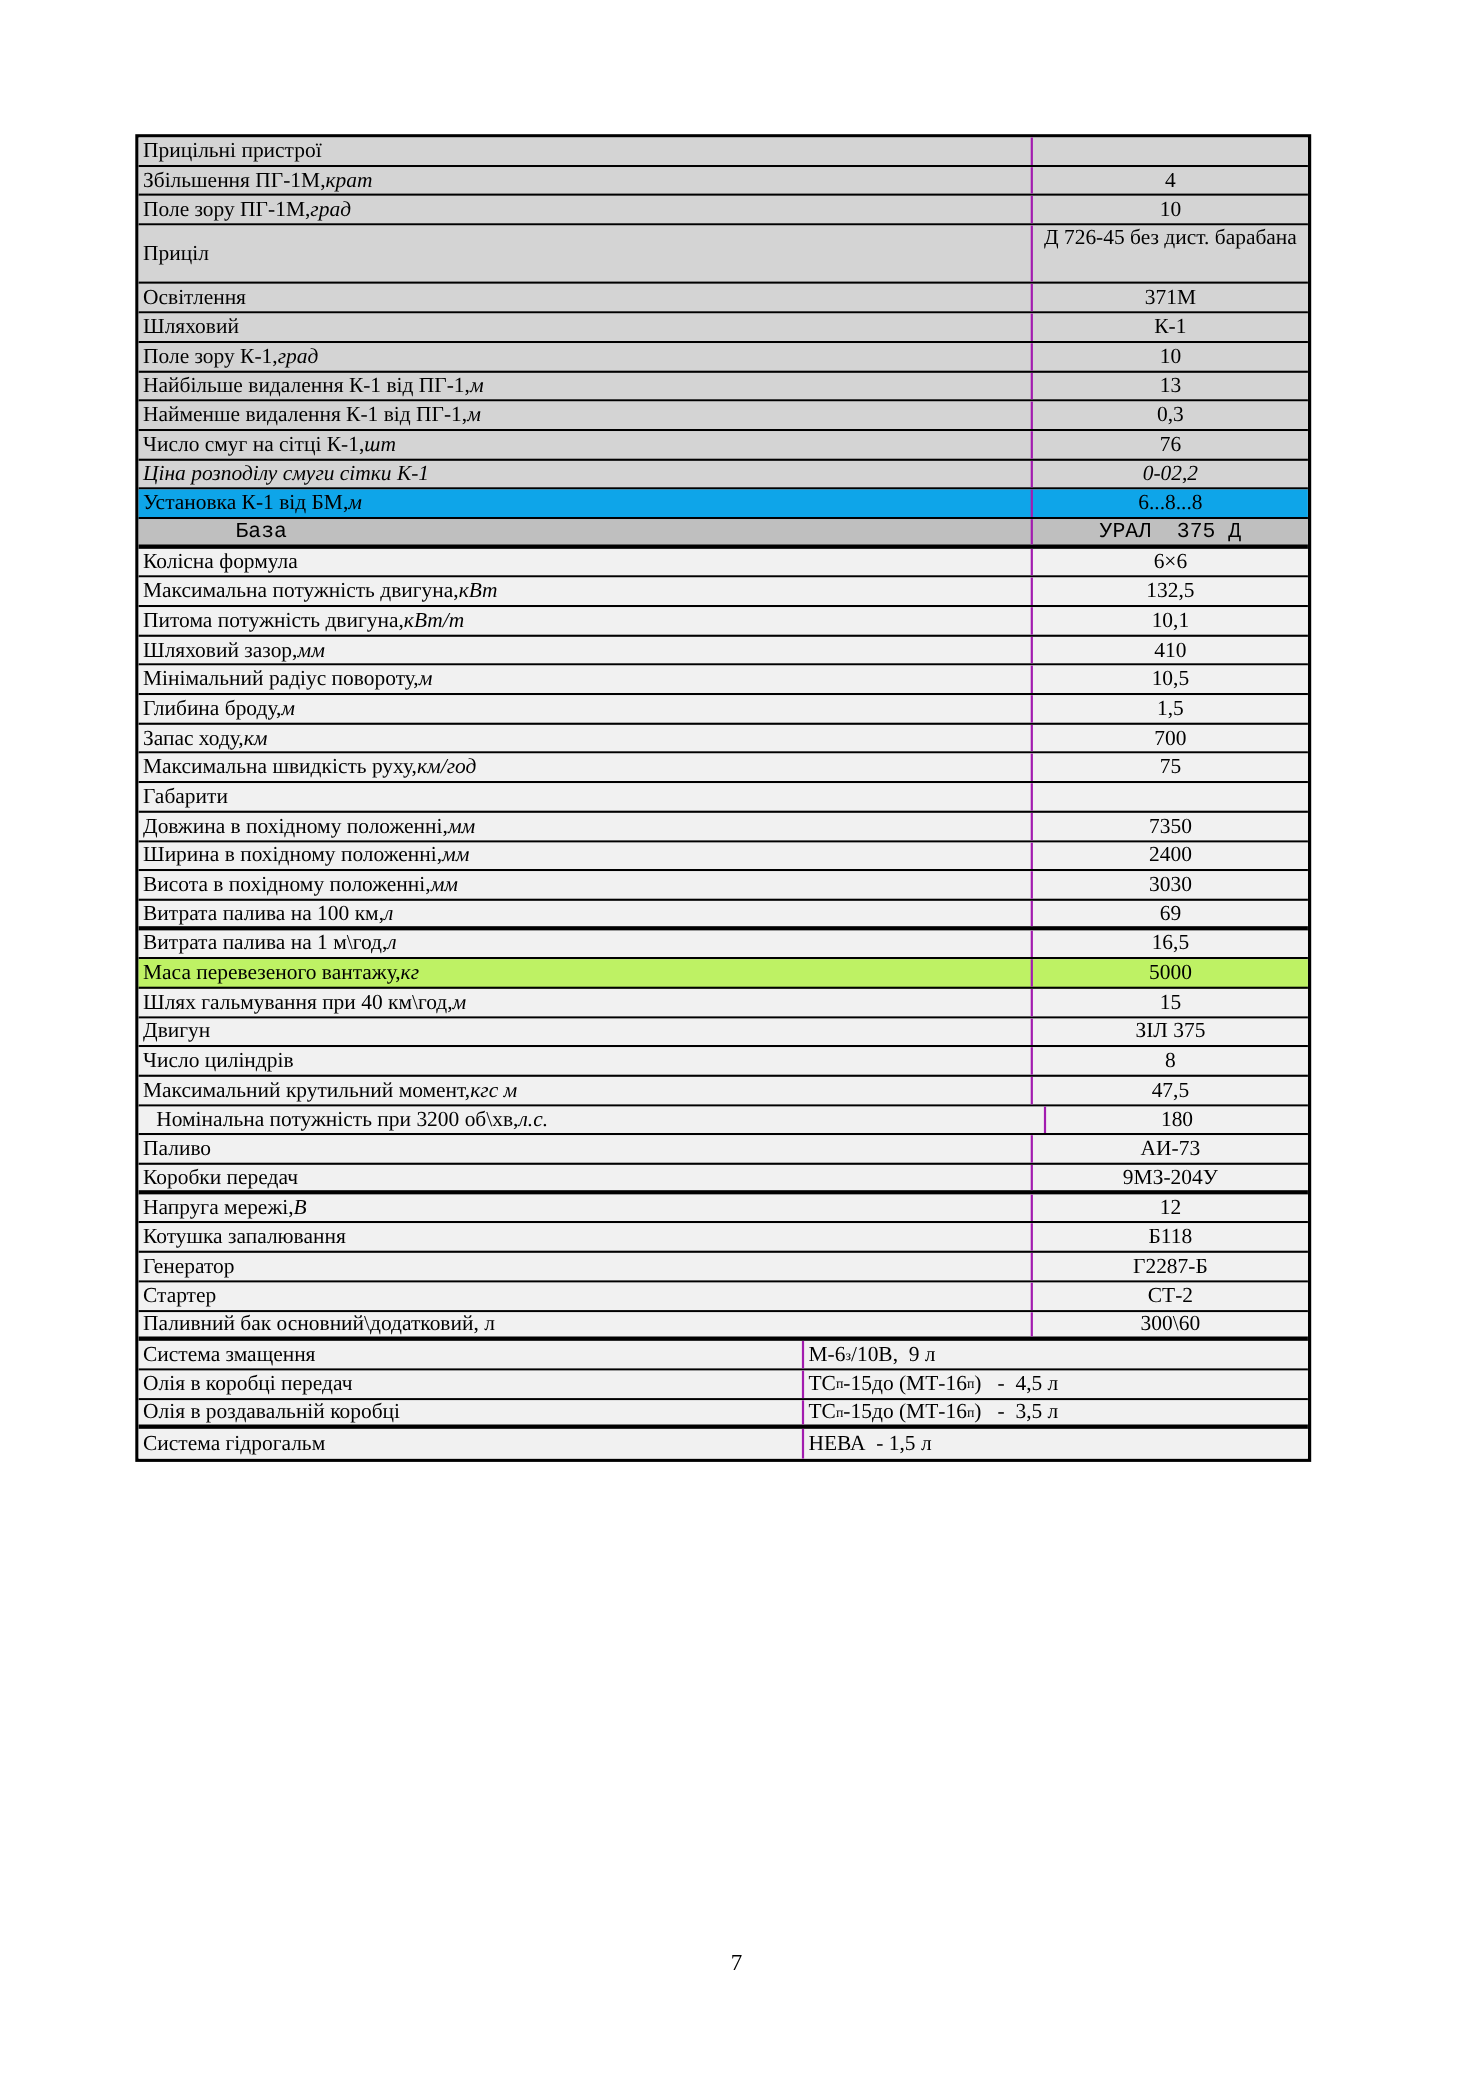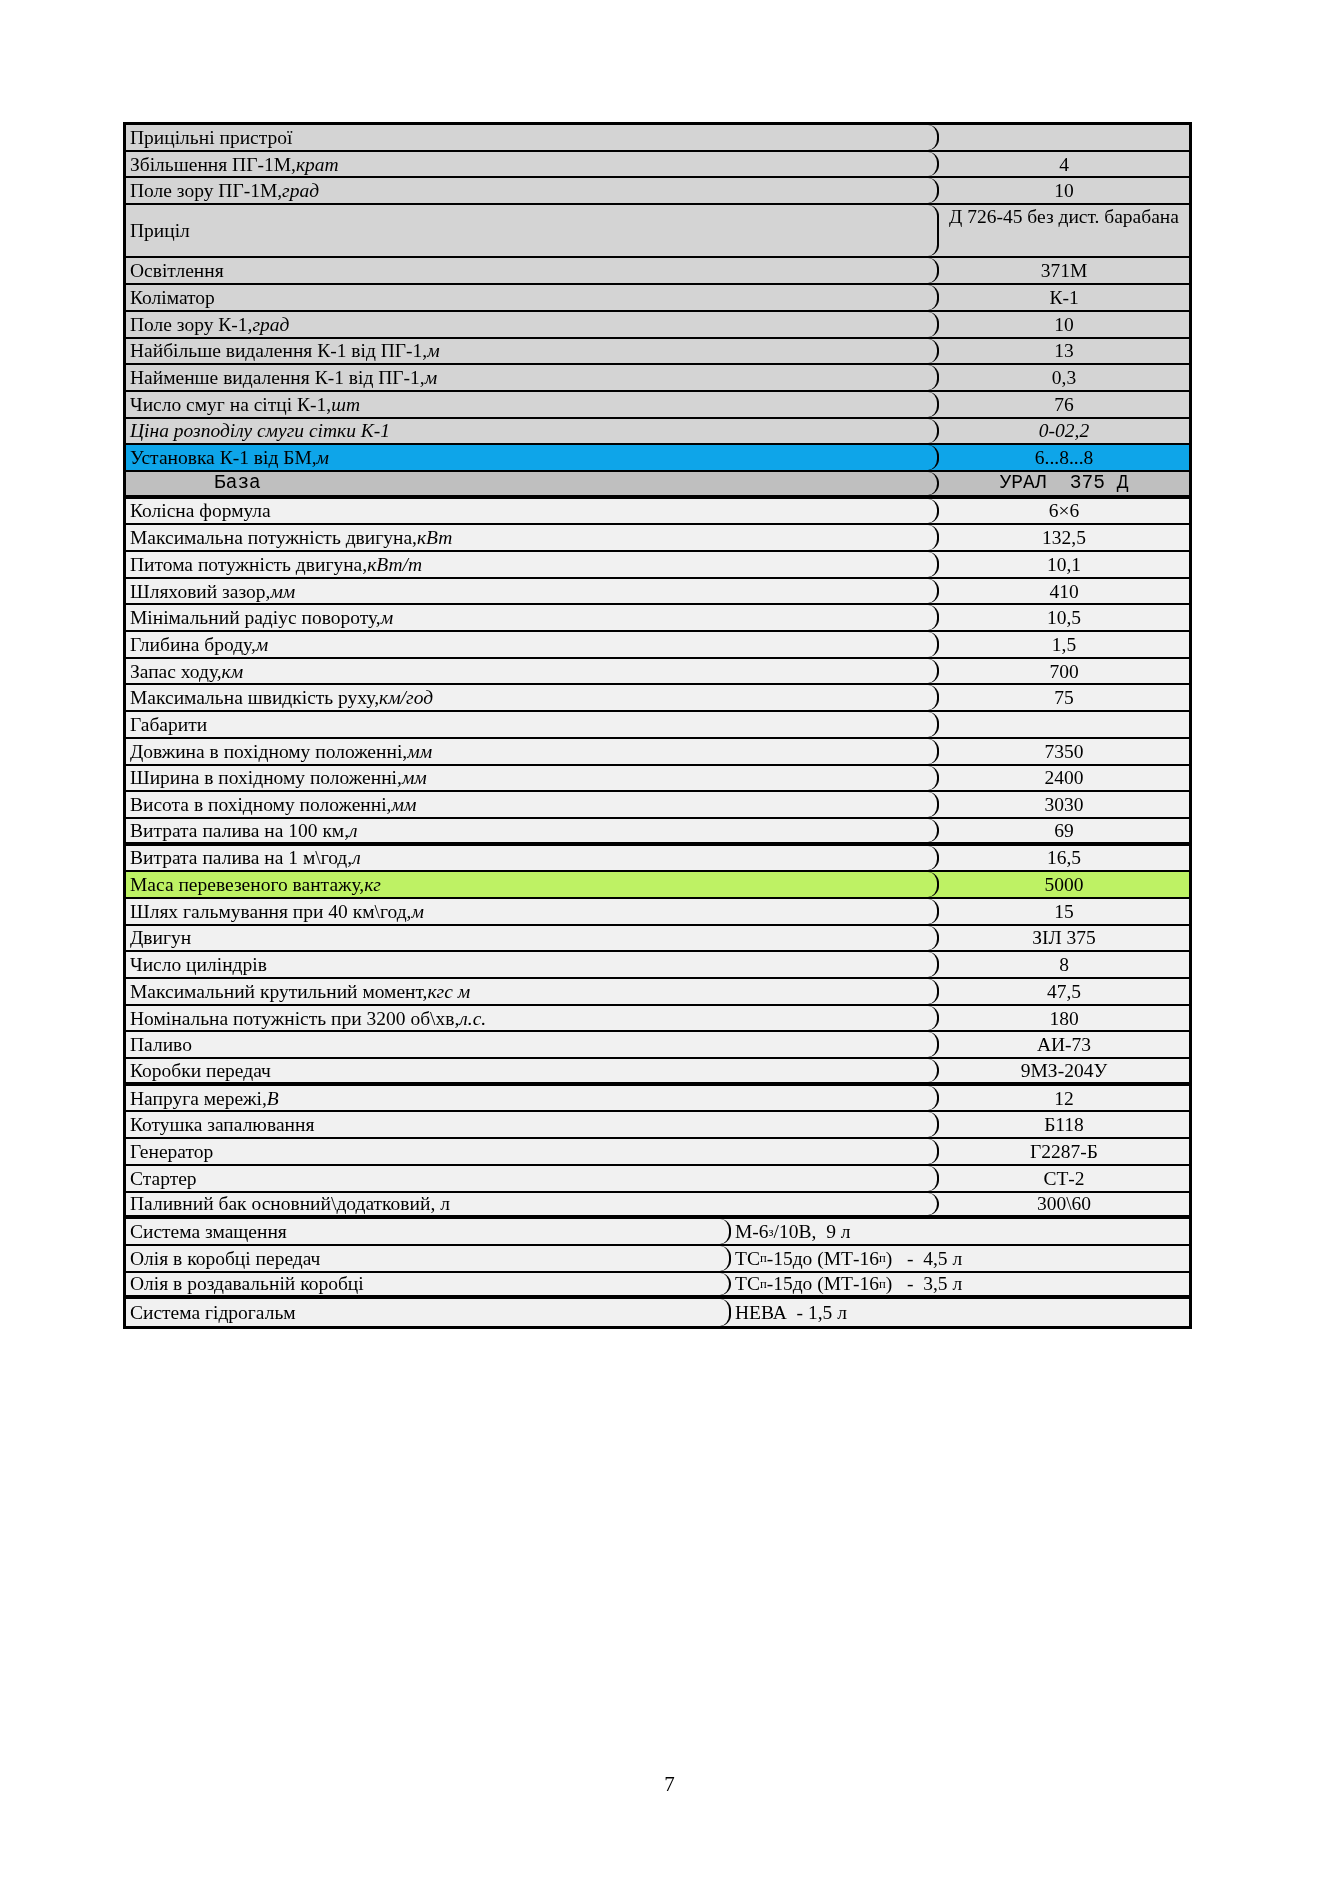--- a/index.html
+++ b/index.html
@@ -23,24 +23,24 @@
     border-bottom:2px solid #000;
     font-size:19.5px;
     line-height:23px;
   }
   .row.tall{height:53.4px;}
   .row.thick{border-bottom-width:4px;}
   .row:last-child{border-bottom:none;}
   .cell-label{
     flex:0 0 813px;
     box-sizing:border-box;
-    border-right:2px solid #000000;
+    border-right:2px solid #a21caf;
     padding-left:4px;
     display:flex;align-items:center;
-    overflow:hidden;white-space:nowrap;border-radius:11px;
+    overflow:hidden;white-space:nowrap;
   }
   .row.bottom .cell-label{flex:0 0 605px;}
   .cell-value{
     flex:1 1 auto;
     display:flex;align-items:center;justify-content:center;
     text-align:center;
     white-space:pre-wrap;
     padding:0 2px;
     box-sizing:border-box;
   }
@@ -73,21 +73,21 @@
       </div>
       <div class="row gray tall" style="background: rgb(212, 212, 212);">
         <div class="cell-label">Приціл</div>
         <div class="cell-value">Д 726-45 без дист. барабана</div>
       </div>
       <div class="row gray" style="background: rgb(212, 212, 212);">
         <div class="cell-label">Освітлення</div>
         <div class="cell-value">371М</div>
       </div>
       <div class="row gray" style="background: rgb(212, 212, 212);">
-        <div class="cell-label">Коліматор</div>
+        <div class="cell-label">Шляховий</div>
         <div class="cell-value">К-1</div>
       </div>
       <div class="row gray" style="background: rgb(212, 212, 212);">
         <div class="cell-label">Поле зору К-1, <span class="unit">град</span></div>
         <div class="cell-value">10</div>
       </div>
       <div class="row gray" style="background: rgb(212, 212, 212);">
         <div class="cell-label">Найбільше  видалення К-1 від ПГ-1, <span class="unit">м</span></div>
         <div class="cell-value">13</div>
       </div>
@@ -180,21 +180,21 @@
         <div class="cell-value">ЗІЛ 375</div>
       </div>
       <div class="row light" style="background: rgb(241, 241, 241);">
         <div class="cell-label">Число циліндрів</div>
         <div class="cell-value">8</div>
       </div>
       <div class="row light" style="background: rgb(241, 241, 241);">
         <div class="cell-label">Максимальний крутильний момент, <span class="unit">кгс м</span></div>
         <div class="cell-value">47,5</div>
       </div>
-      <div class="row light" style="background: rgb(241, 241, 241);">
+      <div class="row light" style="background: rgb(241, 241, 241); padding-left: 12px;">
         <div class="cell-label">Номінальна потужність при 3200 об\хв, <span class="unit">л.с.</span></div>
         <div class="cell-value">180</div>
       </div>
       <div class="row light" style="background: rgb(241, 241, 241);">
         <div class="cell-label">Паливо</div>
         <div class="cell-value">АИ-73</div>
       </div>
       <div class="row light thick" style="background: rgb(241, 241, 241);">
         <div class="cell-label">Коробки передач</div>
         <div class="cell-value">9МЗ-204У</div>

